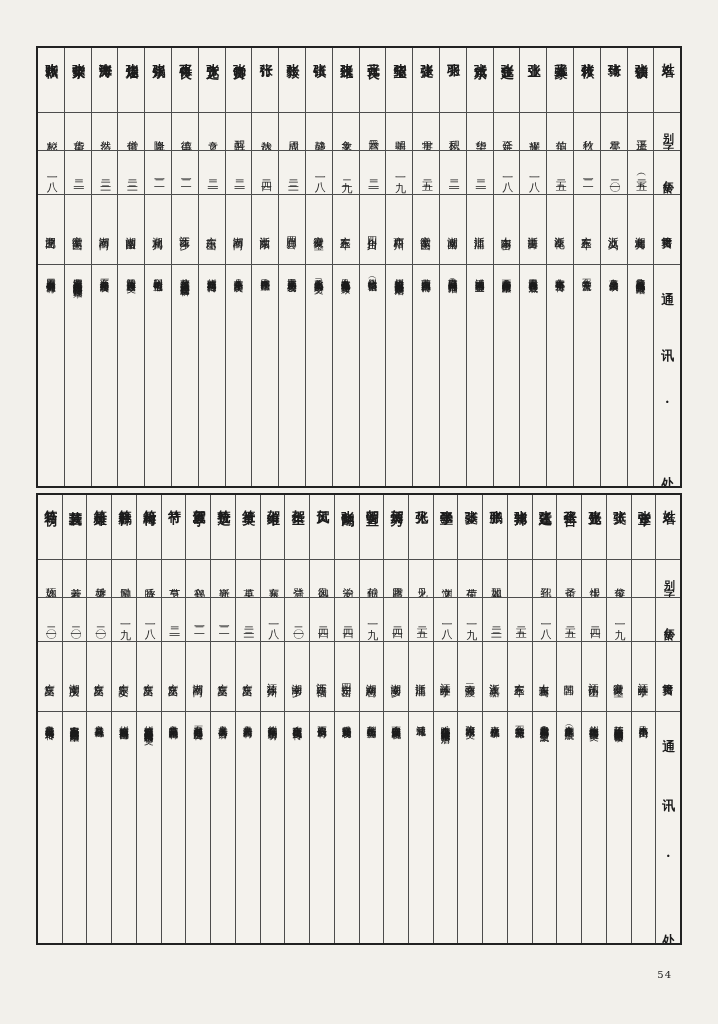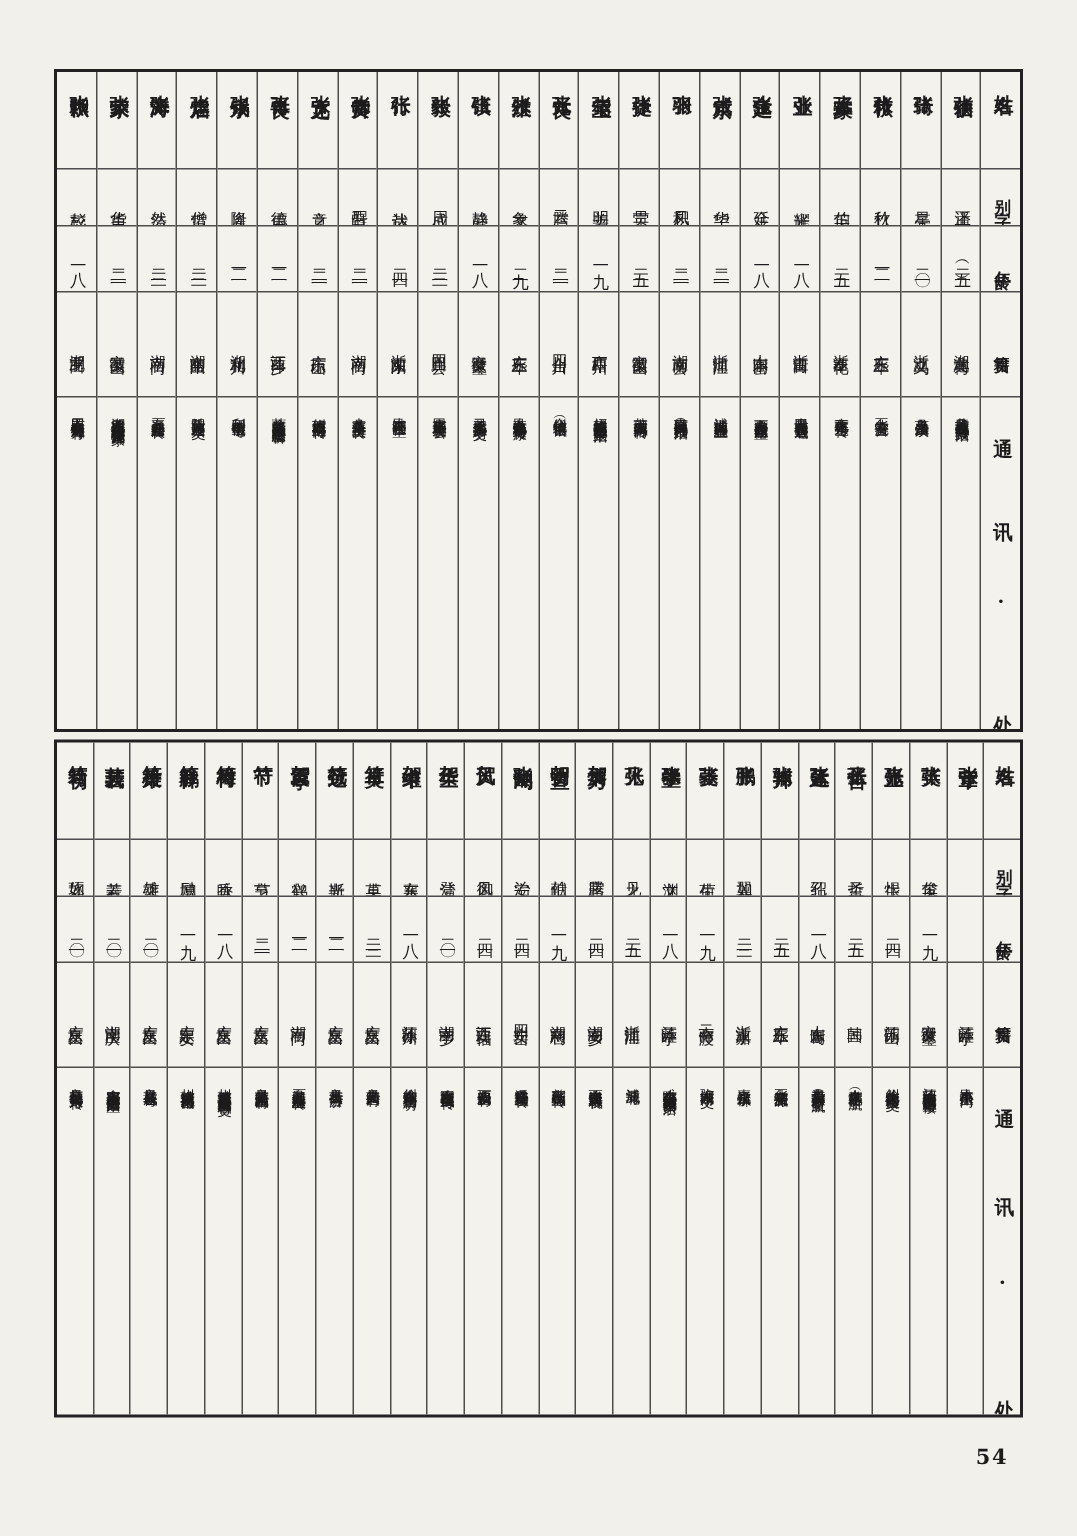--- a/index.html
+++ b/index.html
@@ -53,21 +53,21 @@
   .c-addr .vt{font-size:9.5px;line-height:12px;letter-spacing:0.5px;max-height:100%;}
   .header .vt{font-weight:bold;}
   .hvt{font-size:13px;letter-spacing:8px;}
   .addr-header{
     flex-direction:column;justify-content:space-between;align-items:center;
     padding:16px 0 20px 0;
   }
   .hchar{font-size:13px;font-weight:bold;writing-mode:vertical-rl;text-orientation:upright;}
   .pagenum{
     position:absolute;right:46px;bottom:44px;
-    font-size:14px;letter-spacing:1px;font-weight:bold;
+    font-size:10px;letter-spacing:1px;
   }
 </style>
 </head>
 <body>
 
 <div class="page">
   <div class="tables">
     <div class="section section-top" id="top-table">
         <div class="col">
           <div class="cell c-name">

